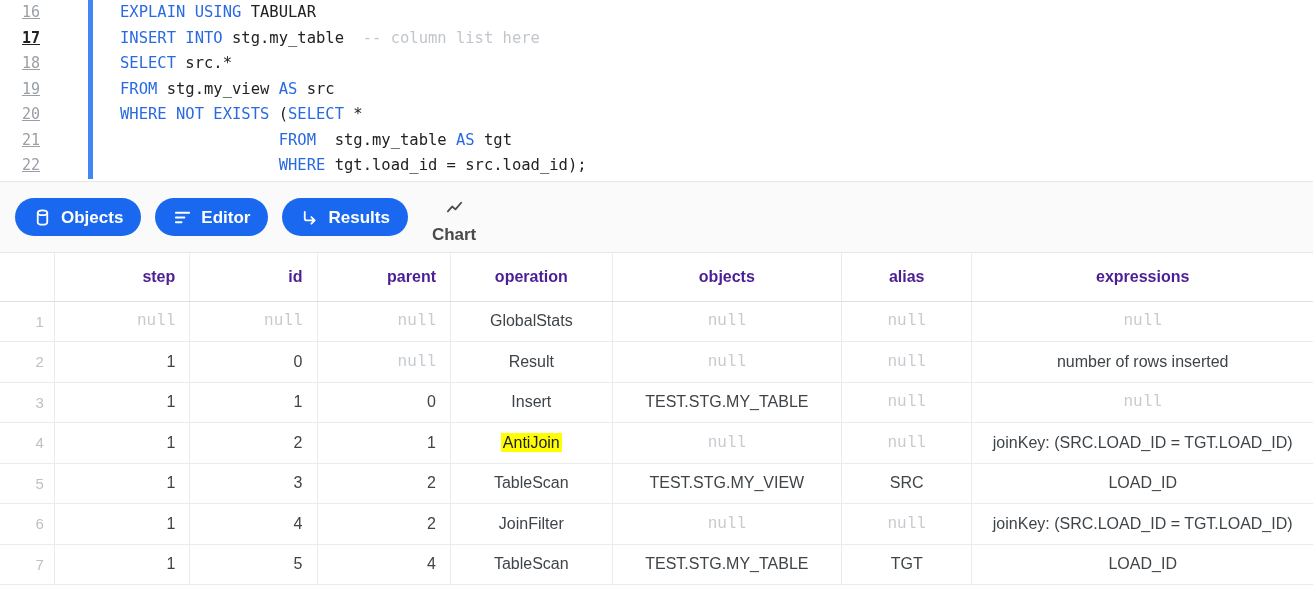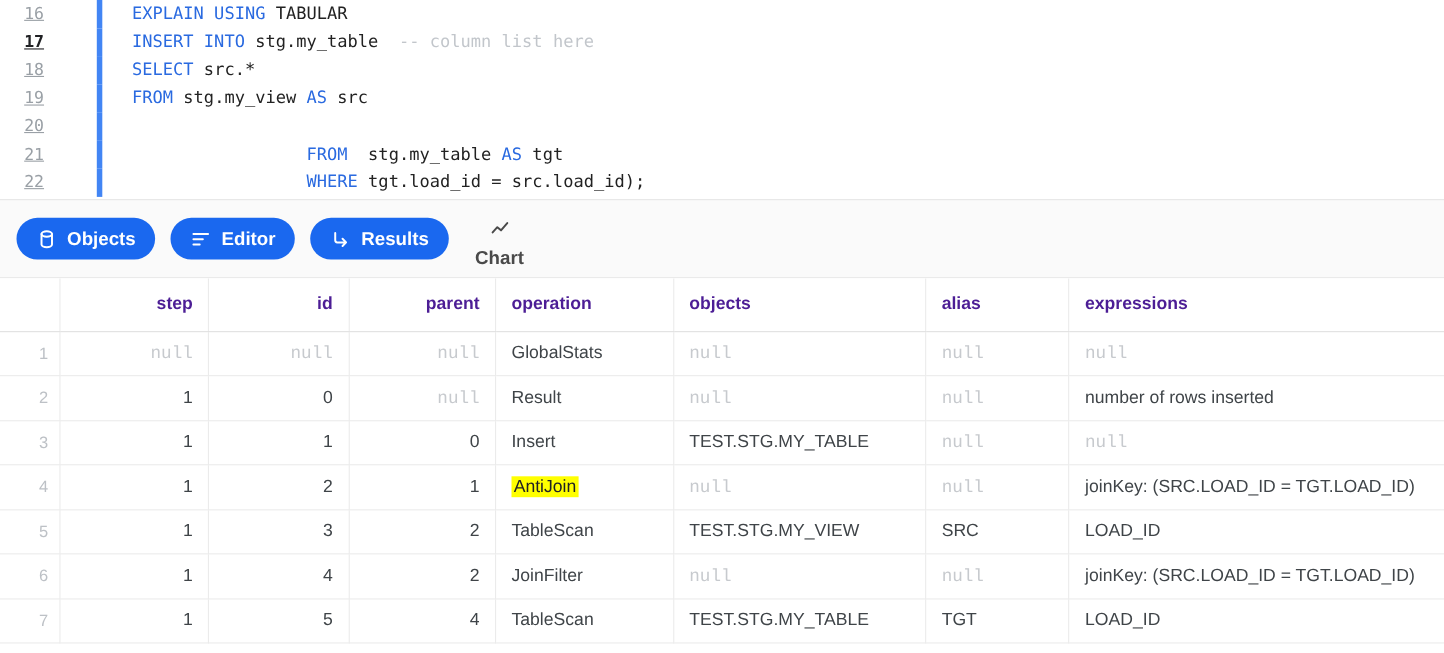--- a/index.html
+++ b/index.html
@@ -136,21 +136,21 @@
   .c-rownum { width: 52px; }
   .c-step   { width: 130px; }
   .c-id     { width: 122px; }
   .c-parent { width: 128px; }
   .c-op     { width: 155px; }
   .c-obj    { width: 220px; }
   .c-alias  { width: 125px; }
   .c-expr   { width: 327px; border-right: none !important; }
 
   .num { text-align: right; }
-  .txt { text-align: left; }
+  .txt { text-align: center; }
   .rownum {
     text-align: right;
     color: #bdc1c6;
     font-size: 15px;
     padding-right: 10px !important;
   }
   td.nullcell { color: #c7cace; font-family: Liberation Mono, monospace; }
   .hl {
     background: #ffff00;
     color: #202124;
@@ -160,21 +160,21 @@
 </style>
 </head>
 <body>
 
 <div id="editor">
   <div id="editor-lines">
       <div class="code-line"><span class="ln">16</span><span class="gutter-bar"></span><span class="code-text"><span class="kw">EXPLAIN USING </span><span class="ident">TABULAR</span></span></div>
       <div class="code-line active"><span class="ln">17</span><span class="gutter-bar"></span><span class="code-text"><span class="kw">INSERT INTO </span><span class="ident">stg.my_table  </span><span class="cmt">-- column list here</span></span></div>
       <div class="code-line"><span class="ln">18</span><span class="gutter-bar"></span><span class="code-text"><span class="kw">SELECT </span><span class="ident">src.*</span></span></div>
       <div class="code-line"><span class="ln">19</span><span class="gutter-bar"></span><span class="code-text"><span class="kw">FROM </span><span class="ident">stg.my_view </span><span class="kw">AS </span><span class="ident">src</span></span></div>
-      <div class="code-line"><span class="ln">20</span><span class="gutter-bar"></span></div>
+      <div class="code-line"><span class="ln">20</span><span class="gutter-bar"></span><span class="code-text"><span class="kw">WHERE NOT EXISTS </span><span class="ident">(</span><span class="kw">SELECT </span><span class="ident">*</span></span></div>
       <div class="code-line"><span class="ln">21</span><span class="gutter-bar"></span><span class="code-text"><span class="ident">                 </span><span class="kw">FROM </span><span class="ident"> stg.my_table </span><span class="kw">AS </span><span class="ident">tgt</span></span></div>
       <div class="code-line"><span class="ln">22</span><span class="gutter-bar"></span><span class="code-text"><span class="ident">                 </span><span class="kw">WHERE </span><span class="ident">tgt.load_id = src.load_id);</span></span></div>
     </div>
 </div>
 
 <div id="tabbar">
     <div class="tab on">
       <span style="display: block;">
         <svg width="19" height="19" viewBox="0 0 20 20" fill="none" stroke="currentColor" stroke-width="1.9" stroke-linecap="round" stroke-linejoin="round">
           <ellipse cx="10" cy="5" rx="5" ry="2.6"></ellipse>

